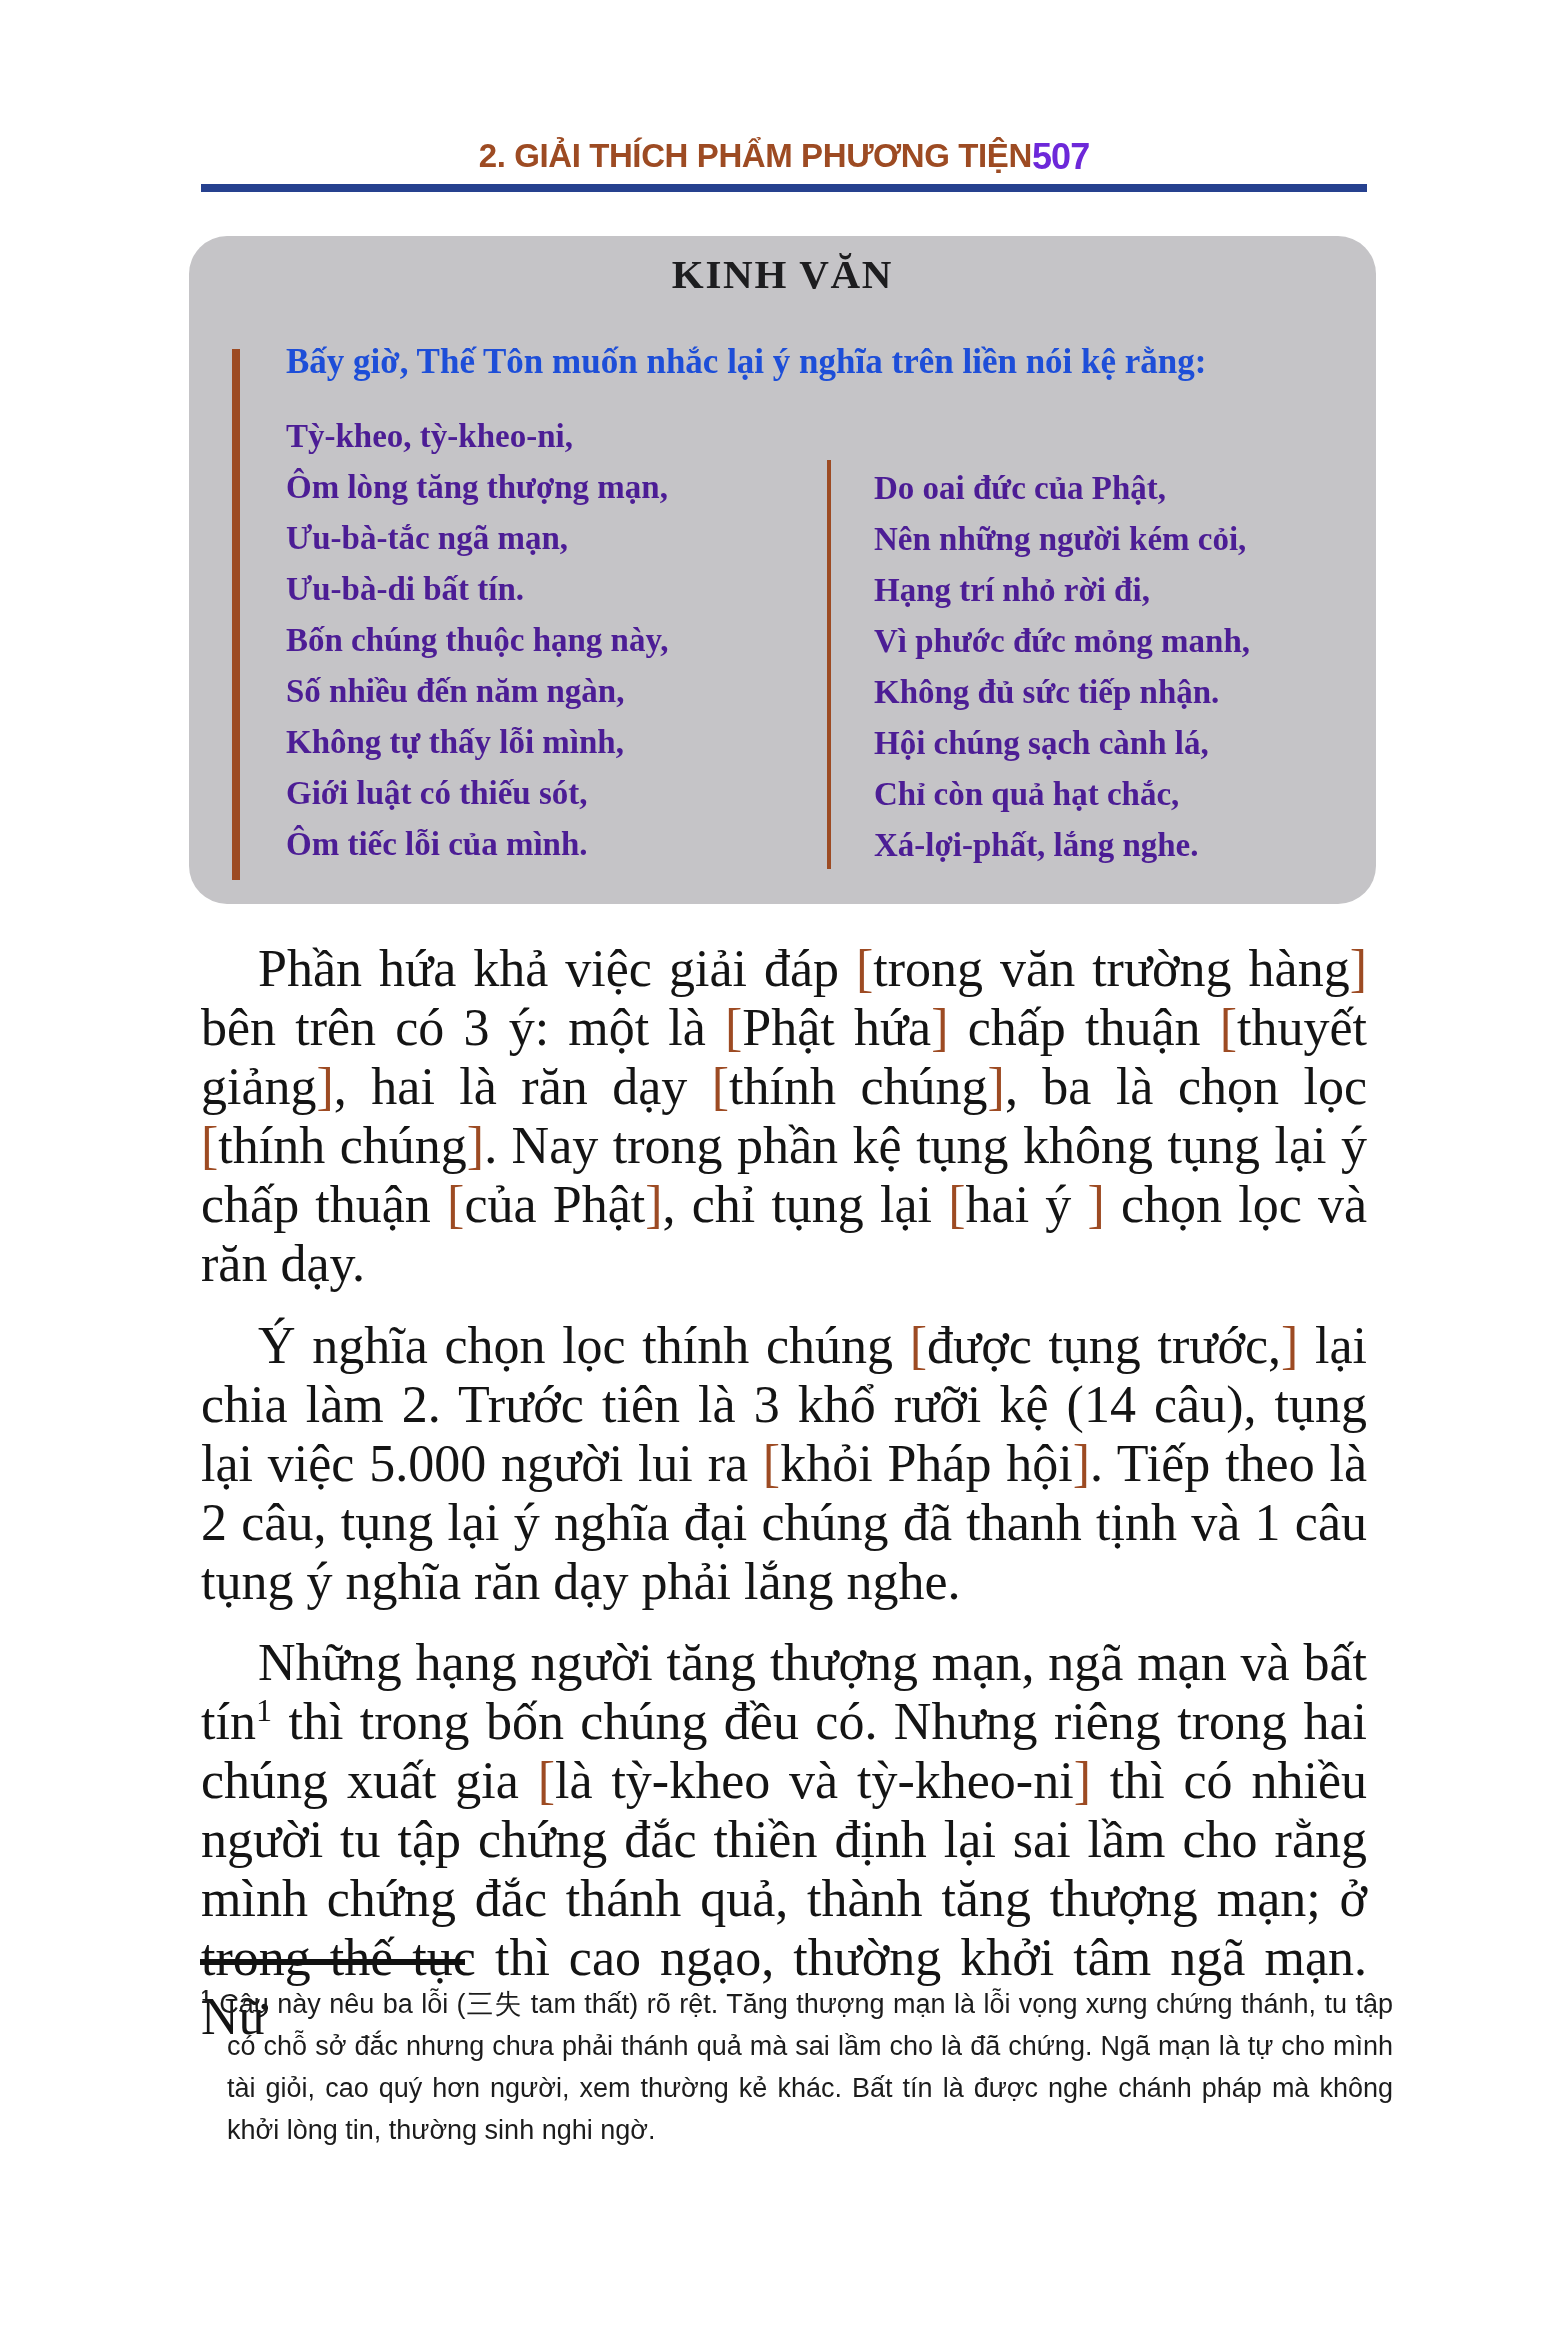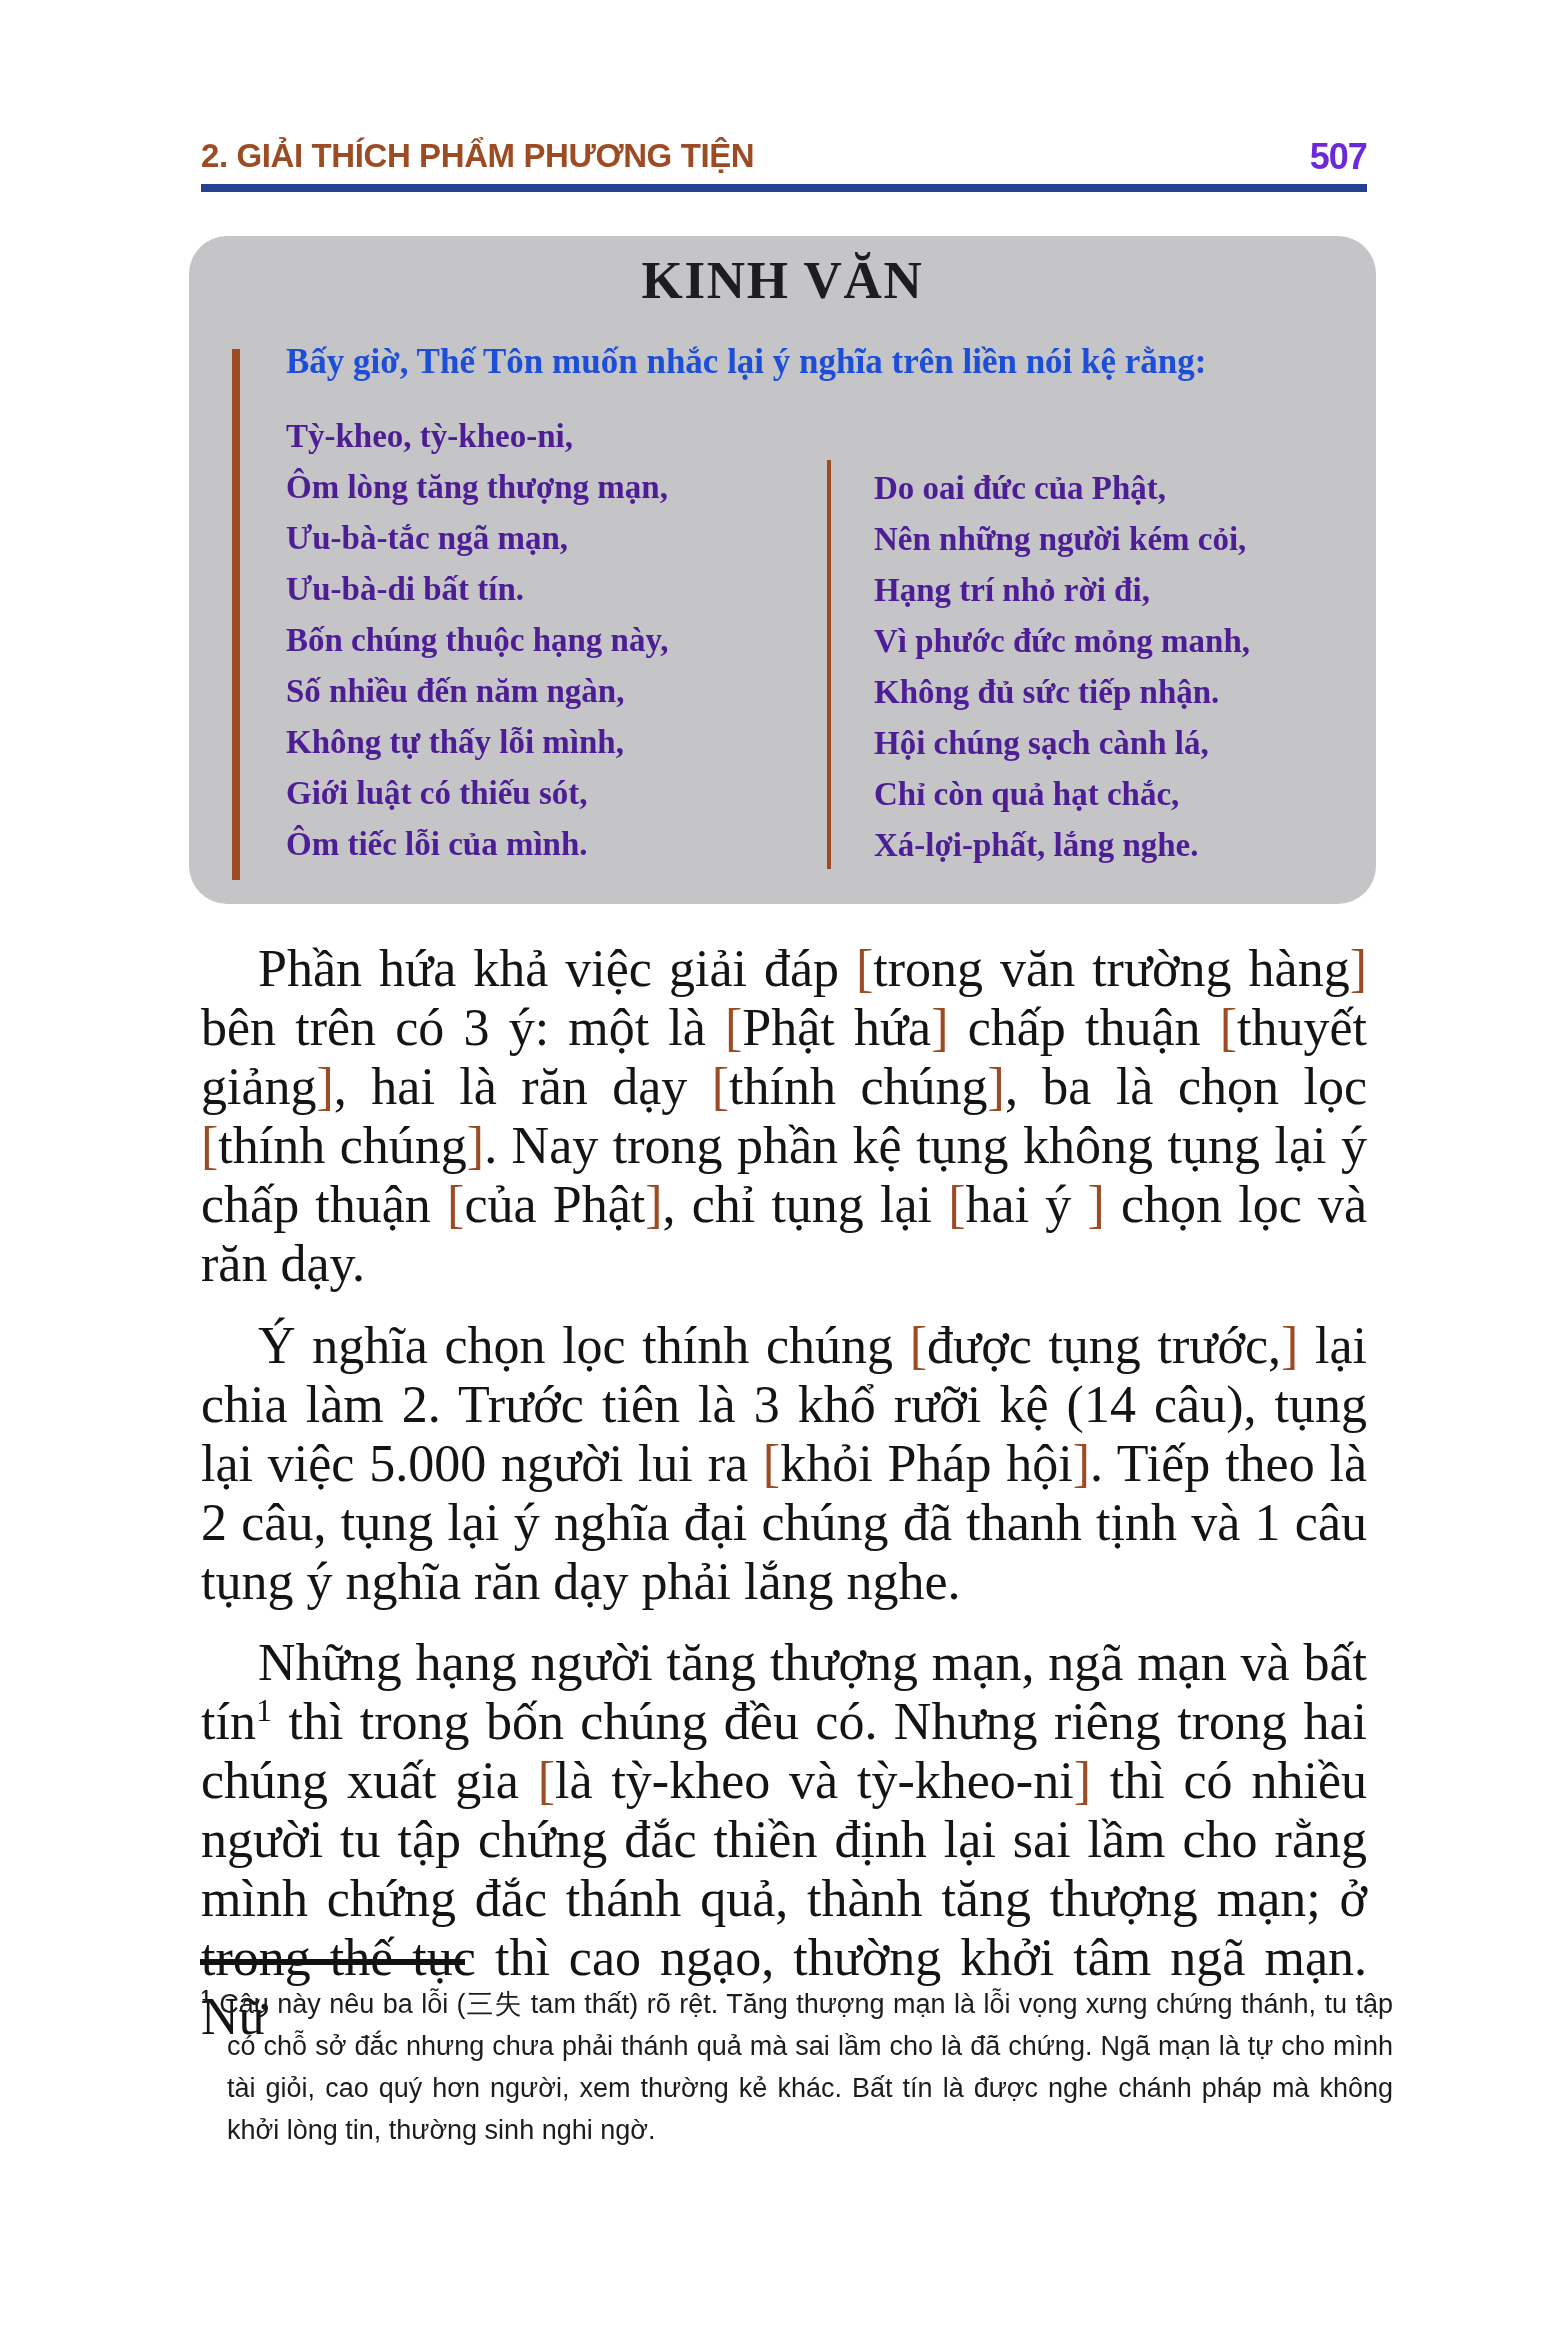--- a/index.html
+++ b/index.html
@@ -6,21 +6,21 @@
   body {
     width: 1561px; height: 2342px;
     background: #ffffff;
     position: relative;
     font-family: "Liberation Serif", serif;
     color: #121212;
   }
   
   .page-header {
     position: absolute; left: 201px; top: 137px; width: 1166px;
-    display: flex; justify-content: space-between; align-items: flex-end;
+    display: flex; justify-content: center; align-items: flex-end;
   }
   .header-title {
     font-family: "Liberation Sans", sans-serif;
     font-weight: bold; font-size: 33px; letter-spacing: -0.4px;
     color: var(--accent);
   }
   .page-number {
     font-family: Liberation Sans, sans-serif;
     font-weight: bold; font-size: 36px; letter-spacing: -0.9px;
     color: #6d28d9; line-height: 1;
@@ -29,21 +29,21 @@
     position: absolute; left: 201px; top: 184px; width: 1166px; height: 7.8px;
     background: var(--rule-blue);
   }
   
   .scripture-box {
     position: absolute; left: 189px; top: 236px; width: 1187px; height: 668px;
     background: var(--box-gray); border-radius: 38px;
   }
   .scripture-title {
     position: absolute; top: 14px; left: 0; width: 100%;
-    text-align: center; font-weight: bold; font-size: 53px;
+    text-align: center; font-weight: bold; font-size: 41px;
     letter-spacing: 1.7px; color: #1d1d1f;
   }
   .verse-quote-bar {
     position: absolute; left: 43px; top: 113px; width: 7.8px; height: 531px;
     background: var(--accent);
   }
   .verse-intro {
     position: absolute; left: 97px; top: 106px; width: 1058px;
     font-weight: bold; font-size: 35px; color: #1d4ed8;
   }

